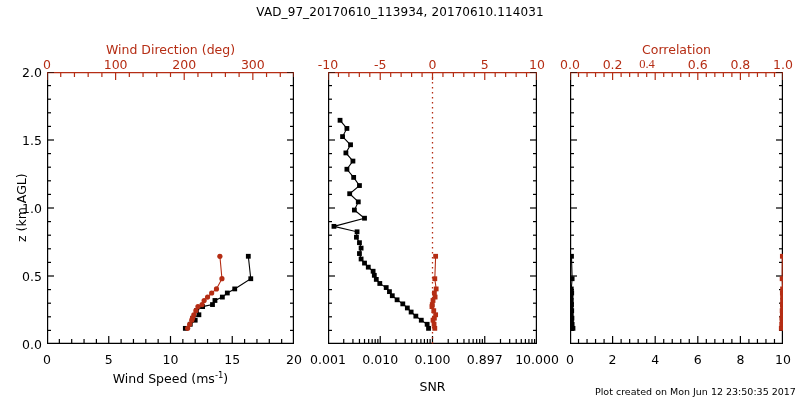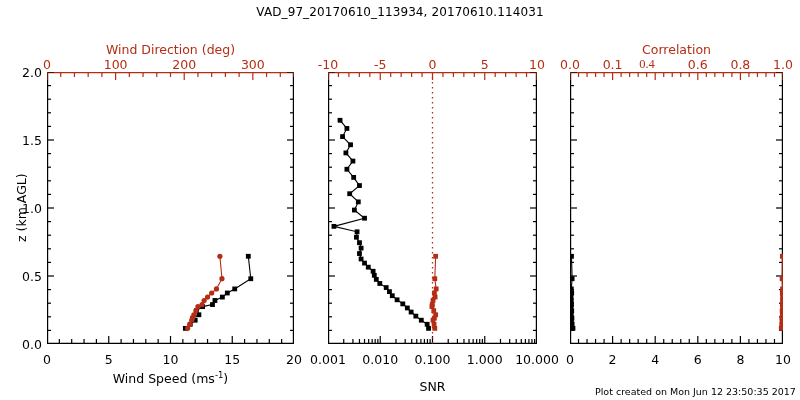--- a/index.html
+++ b/index.html
@@ -466,26 +466,26 @@
     <div class="botticklab" style="left: 294px; top: 352px;">20</div>
     <div class="botlab" style="left: 47px; top: 371px; width: 247px; text-align: center;">Wind Speed (ms<sup>-1</sup>)</div>
     <div class="topticklab" style="left: 328px; top: 57px;">-10</div>
     <div class="topticklab" style="left: 380.25px; top: 57px;">-5</div>
     <div class="topticklab" style="left: 432.5px; top: 57px;">0</div>
     <div class="topticklab" style="left: 484.75px; top: 57px;">5</div>
     <div class="topticklab" style="left: 537px; top: 57px;">10</div>
     <div class="botticklab" style="left: 328px; top: 352px;">0.001</div>
     <div class="botticklab" style="left: 380.25px; top: 352px;">0.010</div>
     <div class="botticklab" style="left: 432.5px; top: 352px;">0.100</div>
-    <div class="botticklab" style="left: 484.75px; top: 352px;">1.000</div>
+    <div class="botticklab" style="left: 484.75px; top: 352px;">0.897</div>
     <div class="botticklab" style="left: 537px; top: 352px;">10.000</div>
     <div class="botlab" style="left: 328px; top: 379px; width: 209px; text-align: center;">SNR</div>
     <div class="toplab" style="left: 570px; top: 42px; width: 213px;">Correlation</div>
     <div class="topticklab" style="left: 570px; top: 57px;">0.0</div>
-    <div class="topticklab" style="left: 612.6px; top: 57px;">0.1</div>
+    <div class="topticklab" style="left: 612.6px; top: 57px;">0.2</div>
     <div class="topticklab" style="left: 647px; top: 57px; font-family: Liberation Serif, serif;">0.4</div>
     <div class="topticklab" style="left: 697.8px; top: 57px;">0.6</div>
     <div class="topticklab" style="left: 740.4px; top: 57px;">0.8</div>
     <div class="topticklab" style="left: 783px; top: 57px;">1.0</div>
     <div class="botticklab" style="left: 570px; top: 352px;">0</div>
     <div class="botticklab" style="left: 612.6px; top: 352px;">2</div>
     <div class="botticklab" style="left: 655.2px; top: 352px;">4</div>
     <div class="botticklab" style="left: 697.8px; top: 352px;">6</div>
     <div class="botticklab" style="left: 740.4px; top: 352px;">8</div>
     <div class="botticklab" style="left: 783px; top: 352px;">10</div>

